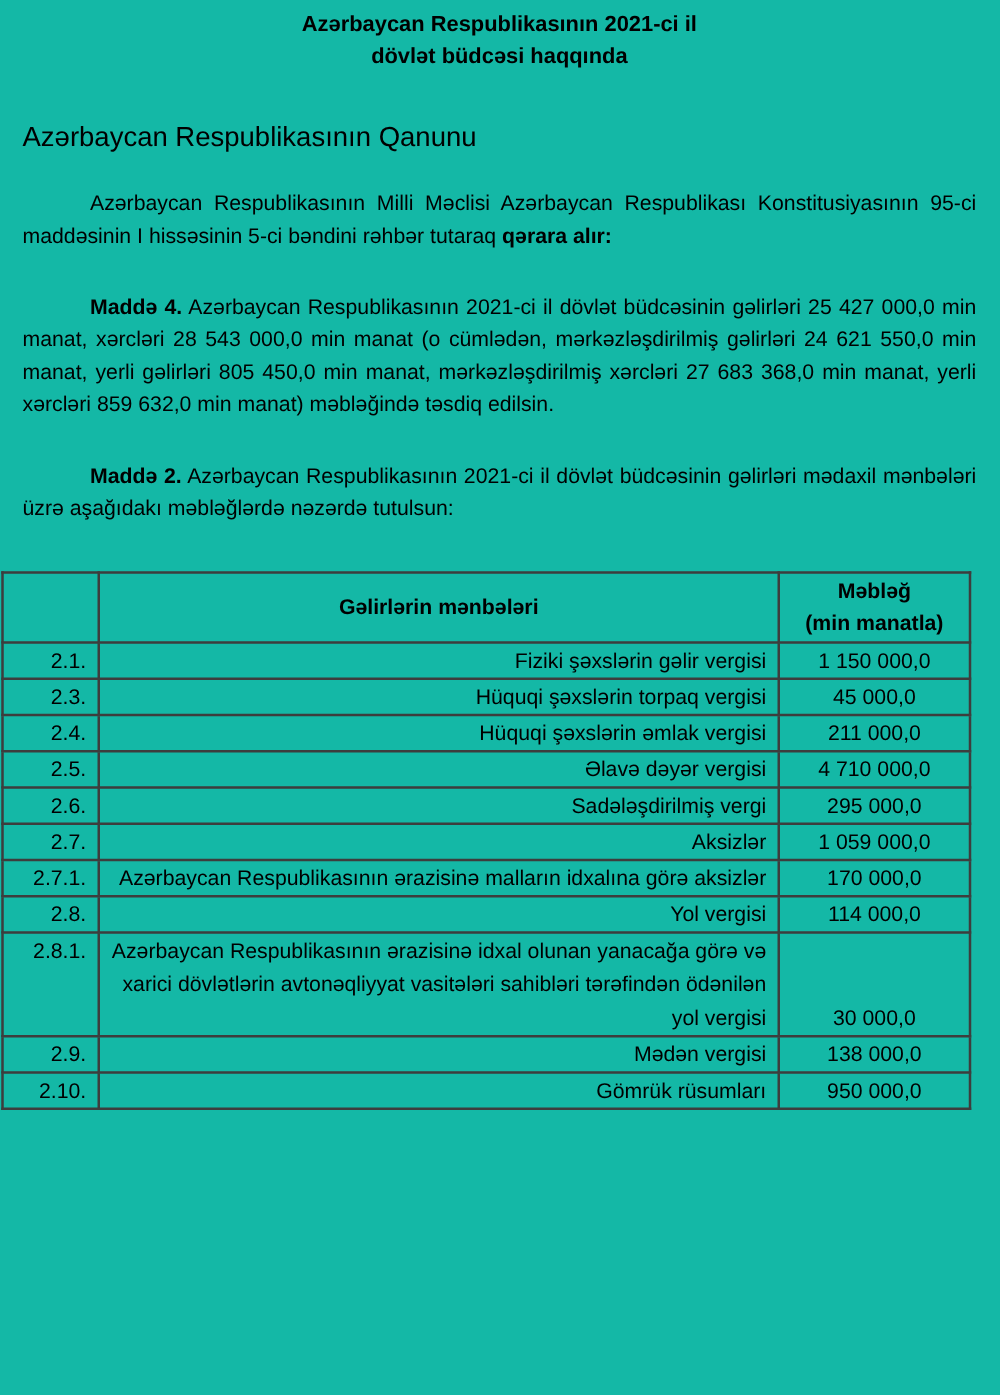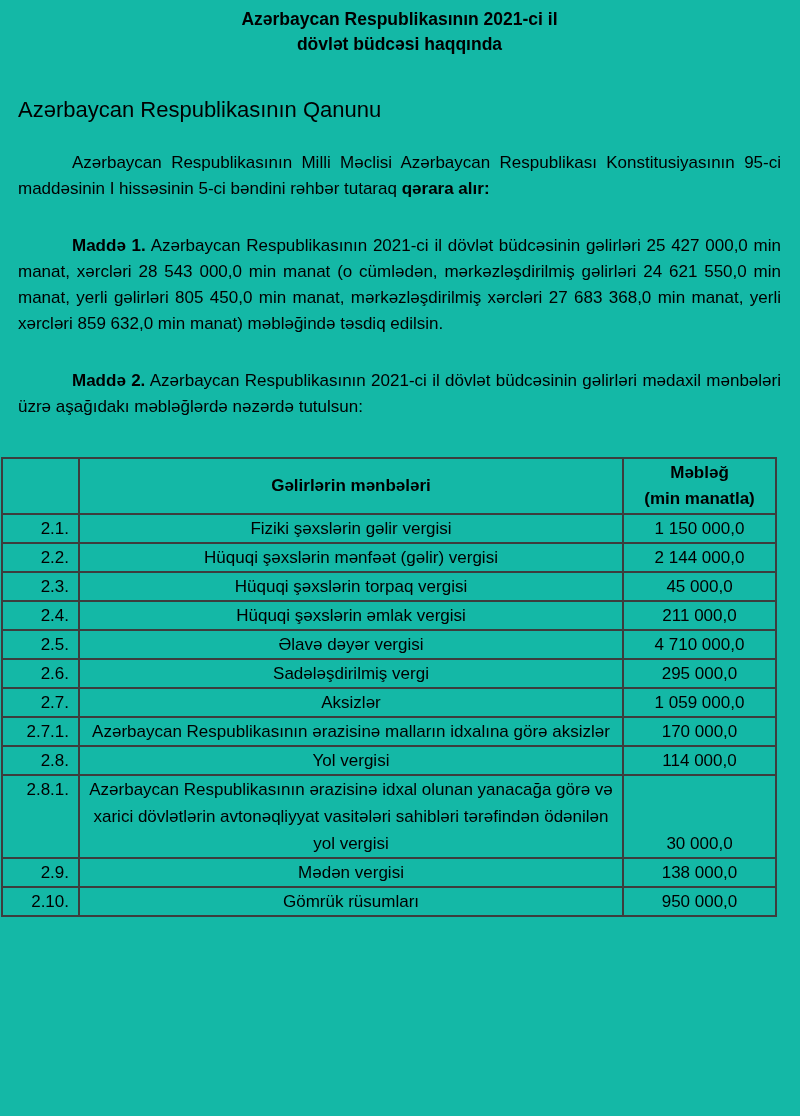--- a/index.html
+++ b/index.html
@@ -71,21 +71,21 @@
     vertical-align: middle;
     line-height: 26px;
     padding: 1px 4px;
   }
   td.cell-num {
     text-align: right;
     vertical-align: top;
     padding-right: 11px;
   }
   td.cell-src {
-    text-align: center;
+    text-align: right;
     vertical-align: top;
     padding-left: 10px;
   }
   td.cell-amt {
     text-align: center;
     vertical-align: bottom;
     padding-right: 8px;
   }
 </style>
 </head>
@@ -100,21 +100,21 @@
     </h1>
     <h2 class="doc-subtitle">Azərbaycan Respublikasının Qanunu</h2>
   </div>
 
   <div class="text-block">
     <p class="body-par intro-par">
       <span>Azərbaycan Respublikasının Milli Məclisi Azərbaycan Respublikası Konstitusiyasının 95-ci maddəsinin I hissəsinin 5-ci bəndini rəhbər tutaraq </span><b class="tail">qərara alır:</b>
     </p>
 
     <p class="body-par madde-par">
-      <b class="lead">Maddə 1.</b><span> Azərbaycan Respublikasının 2021-ci il dövlət büdcəsinin gəlirləri 25 427 000,0 min manat, xərcləri 28 543 000,0 min manat (o cümlədən, mərkəzləşdirilmiş gəlirləri 24 621 550,0 min manat, yerli gəlirləri 805 450,0 min manat, mərkəzləşdirilmiş xərcləri 27 683 368,0 min manat, yerli xərcləri 859 632,0 min manat) məbləğində təsdiq edilsin.</span>
+      <b class="lead">Maddə 4.</b><span> Azərbaycan Respublikasının 2021-ci il dövlət büdcəsinin gəlirləri 25 427 000,0 min manat, xərcləri 28 543 000,0 min manat (o cümlədən, mərkəzləşdirilmiş gəlirləri 24 621 550,0 min manat, yerli gəlirləri 805 450,0 min manat, mərkəzləşdirilmiş xərcləri 27 683 368,0 min manat, yerli xərcləri 859 632,0 min manat) məbləğində təsdiq edilsin.</span>
     </p>
 
     <p class="body-par madde-par">
       <b class="lead">Maddə 2.</b><span> Azərbaycan Respublikasının 2021-ci il dövlət büdcəsinin gəlirləri mədaxil mənbələri üzrə aşağıdakı məbləğlərdə nəzərdə tutulsun:</span>
     </p>
   </div>
 
   <table class="budget">
     <colgroup>
       <col class="c-num">
@@ -129,25 +129,20 @@
           <div>Məbləğ</div>
           <div>(min manatla)</div>
         </th>
       </tr>
     </thead>
     <tbody id="budget-rows">
         <tr>
           <td class="cell-num">2.1.</td>
           <td class="cell-src">Fiziki şəxslərin gəlir vergisi</td>
           <td class="cell-amt">1 150 000,0</td>
-        </tr>
-        <tr>
-          <td class="cell-num">2.2.</td>
-          <td class="cell-src">Hüquqi şəxslərin mənfəət (gəlir) vergisi</td>
-          <td class="cell-amt">2 144 000,0</td>
         </tr>
         <tr>
           <td class="cell-num">2.3.</td>
           <td class="cell-src">Hüquqi şəxslərin torpaq vergisi</td>
           <td class="cell-amt">45 000,0</td>
         </tr>
         <tr>
           <td class="cell-num">2.4.</td>
           <td class="cell-src">Hüquqi şəxslərin əmlak vergisi</td>
           <td class="cell-amt">211 000,0</td>

